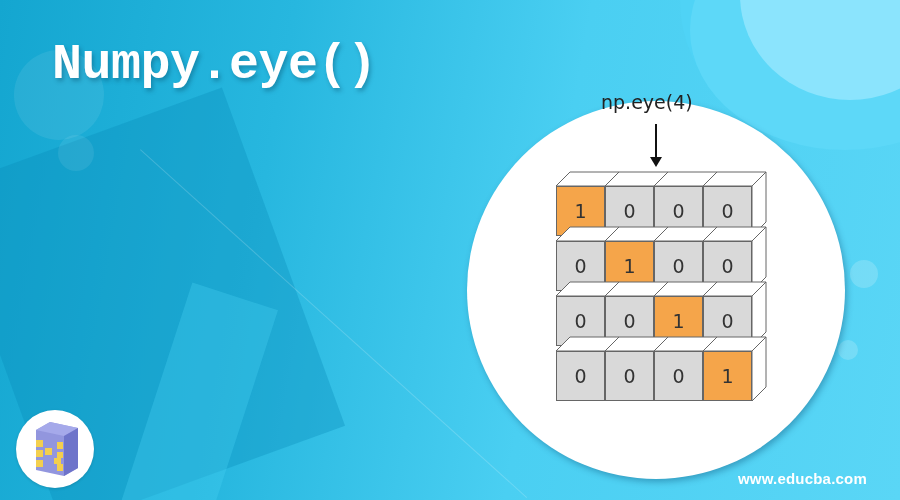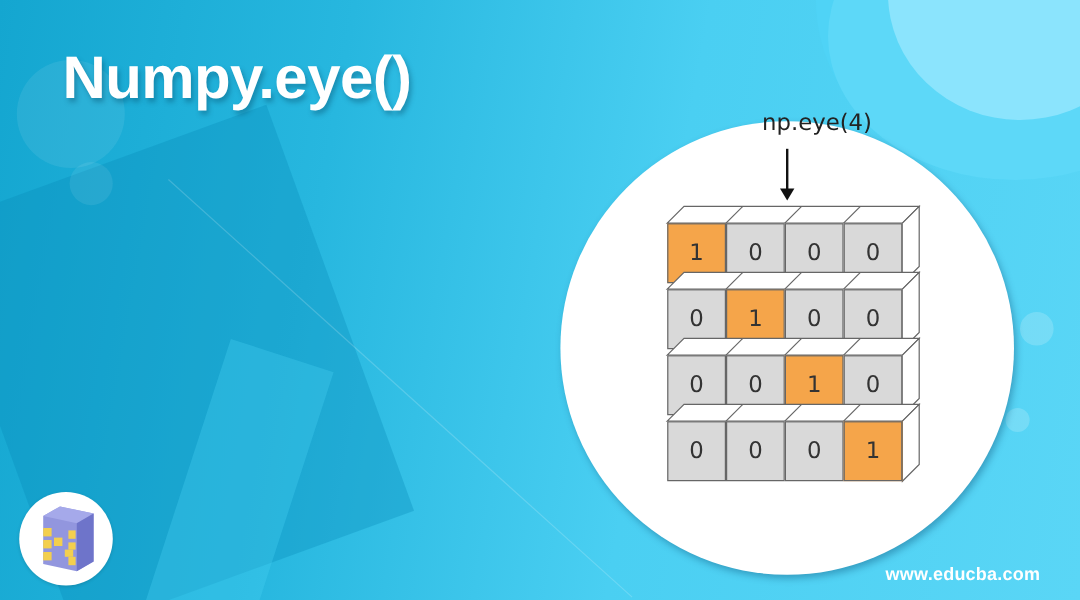--- a/index.html
+++ b/index.html
@@ -15,27 +15,27 @@
         background: rgba(255,255,255,0.18); transform: rotate(-48deg); transform-origin: top left; }
   .bokeh { position: absolute; border-radius: 50%; background: rgba(255,255,255,0.08); }
   .corner-outer { position: absolute; right: -110px; top: -150px; width: 330px; height: 300px;
         border-radius: 50%; background: #4FD3F6; }
   .corner-inner { position: absolute; right: -60px; top: -110px; width: 220px; height: 210px;
         border-radius: 50%; background: #8BE4FD; }
   .corner-edge { position: absolute; right: -100px; top: -90px; width: 310px; height: 240px;
         border-radius: 50%; background: #5DD8F8; }
 
   .title { position: absolute; left: 52px; top: 36px; color: #fff;
-        font-family: Liberation Sans, sans-serif; font-weight: bold; font-size: 50px;
+        font-family: Liberation Mono, monospace; font-weight: bold; font-size: 50px;
         letter-spacing: -0.5px; text-shadow: 2px 3px 4px rgba(0,60,90,0.35); }
 
   .circle { position: absolute; left: 467px; top: 101px; width: 378px; height: 378px;
         border-radius: 50%; background: #fff; box-shadow: 2px 3px 6px rgba(0,60,100,0.35); }
 
-  .fn-label { position: absolute; left: 635px; top: 91px; font-family: "DejaVu Sans", sans-serif;
+  .fn-label { position: absolute; left: 601px; top: 91px; font-family: "DejaVu Sans", sans-serif;
         font-size: 19px; color: #222; }
   .arrow-line { position: absolute; left: 655px; top: 124px; width: 2px; height: 36px; background: #111; }
   .arrow-head { position: absolute; left: 650px; top: 157px; width: 0; height: 0;
         border-left: 6px solid transparent; border-right: 6px solid transparent; border-top: 10px solid #111; }
 
   .matrix { position: absolute; left: 556px; top: 172px; width: 230px; height: 240px; }
   .rowwrap { position: absolute; left: 0; width: 230px; height: 66px; }
   .cube-svg { position: absolute; left: 0; top: 0; overflow: visible; }
   .cell { position: absolute; width: 49px; height: 50px; box-sizing: border-box;
         display: flex; align-items: center; justify-content: center;

